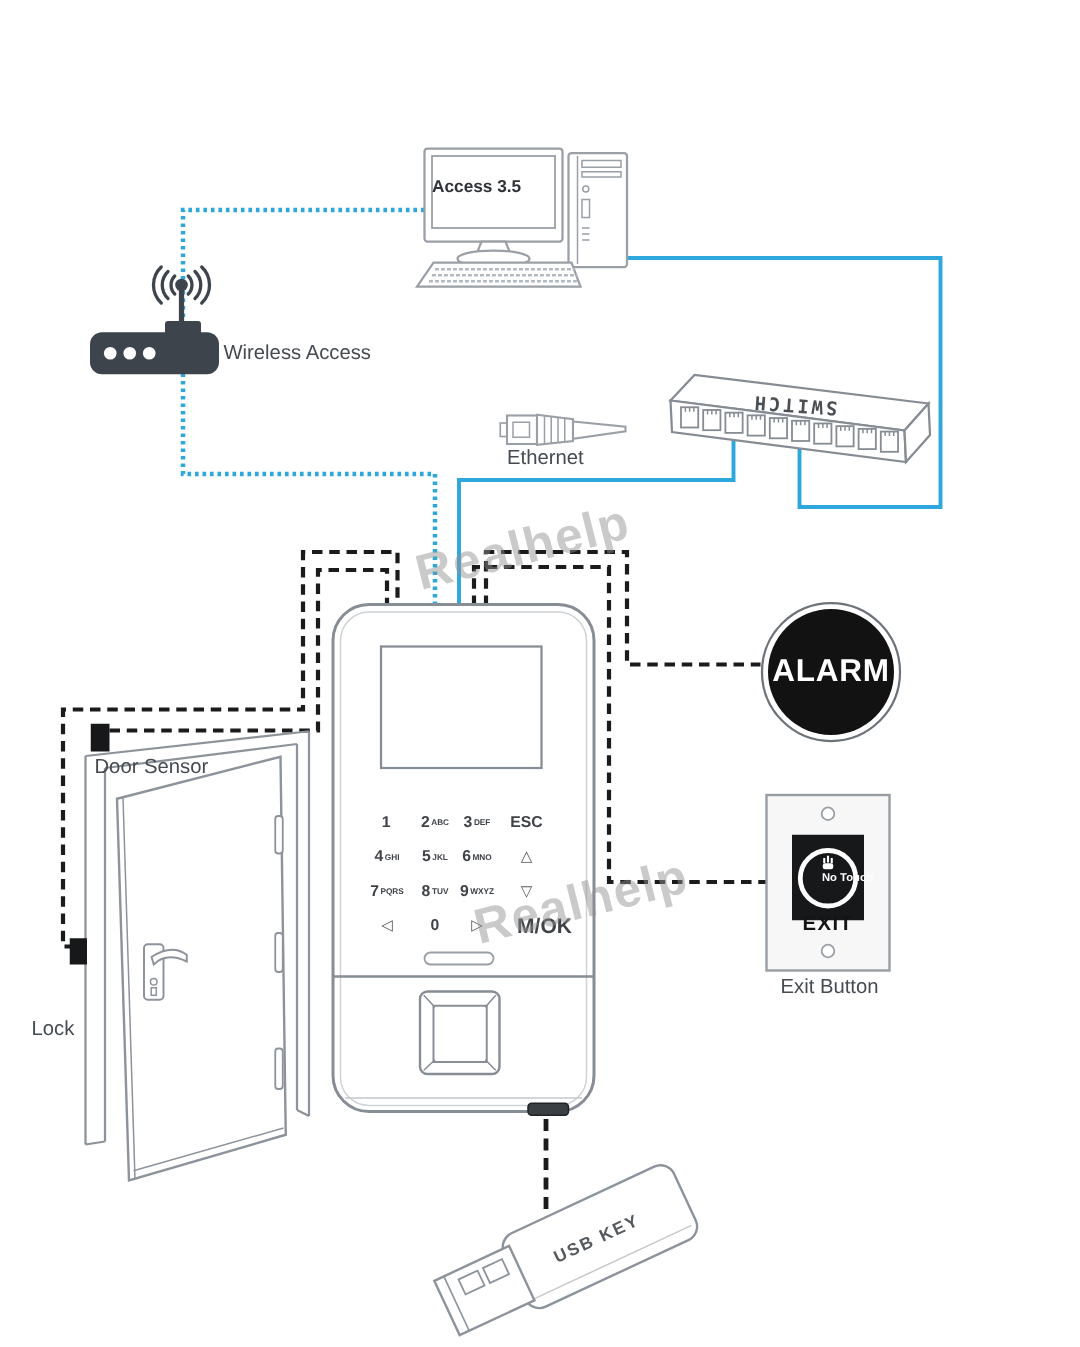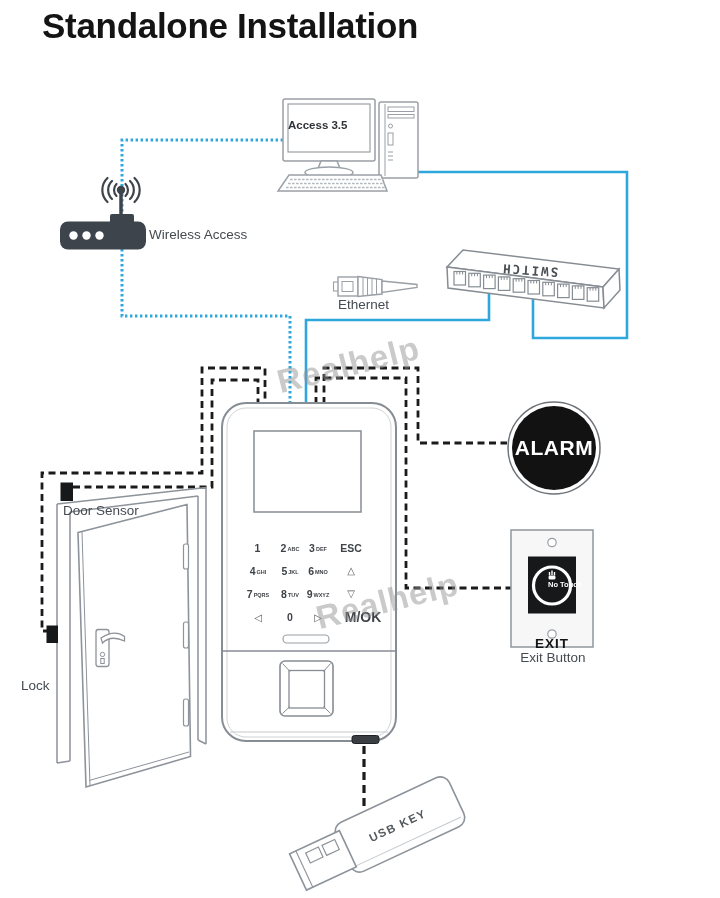--- a/index.html
+++ b/index.html
@@ -8,21 +8,21 @@
   .stage svg{position:absolute;left:0;top:0;z-index:1;}
   .label{position:absolute;z-index:2;color:#454b51;font-size:13.5px;white-space:nowrap;}
   #title{left:42px;top:6px;font-size:35px;font-weight:700;color:#141414;letter-spacing:-0.3px;z-index:2;position:absolute;}
   #access-label{left:288px;top:119px;width:82px;font-size:11.5px;font-weight:700;color:#2f3338;}
   #router-label{left:149px;top:227px;}
   #ethernet-label{left:338px;top:297px;}
   #alarm-label{left:508px;top:436px;width:92px;text-align:center;font-size:21px;font-weight:700;color:#fff;letter-spacing:.5px;}
   #door-sensor-label{left:63px;top:503px;}
   #lock-label{left:21px;top:638px;margin-top:40px;}
   #no-touch-label{left:528px;top:580px;width:48px;text-align:left;font-size:7.5px;font-weight:700;color:#fff;padding-left:20px;}
-  #exit-label{left:528px;top:636px;width:48px;text-align:center;font-size:13.5px;font-weight:700;color:#141414;letter-spacing:1px;}
+  #exit-label{left:528px;top:608px;width:48px;text-align:center;font-size:13.5px;font-weight:700;color:#141414;letter-spacing:1px;}
   #exit-caption{left:510px;top:650px;width:86px;text-align:center;}
   .watermark{position:absolute;z-index:3;width:175px;text-align:center;font-size:33px;font-weight:700;
              color:rgba(145,145,145,0.48);transform:rotate(-14deg);letter-spacing:1px;pointer-events:none;}
   #watermark-1{left:261px;top:346px;}
   #watermark-2{left:300px;top:582px;}
   .keypad{position:absolute;left:240px;top:536px;width:130px;height:93px;z-index:2;
           display:grid;grid-template-columns:36px 28px 28px 38px;grid-template-rows:23px 23px 23px 24px;}
   .kp-key{display:flex;align-items:center;justify-content:center;white-space:nowrap;}
   .kp-main{font-size:10.5px;font-weight:700;color:#3f4348;}
   .kp-main.arrow{font-size:10px;font-weight:400;color:#54585d;}
@@ -178,21 +178,20 @@
       <rect x="50" y="-27" width="125" height="54" rx="10" fill="#fff" stroke="#8d939a" stroke-width="1.6"></rect>
       <path d="M54,19 L171,19" stroke="#c5c9cc" stroke-width="1" fill="none"></path>
       <rect x="0" y="-20" width="55" height="40" fill="#fff" stroke="#8d939a" stroke-width="1.6"></rect>
       <path d="M7,-20 V20" stroke="#8d939a" stroke-width="1.1" fill="none"></path>
       <rect x="15" y="-14" width="14" height="11" fill="#fff" stroke="#8d939a" stroke-width="1.2"></rect>
       <rect x="33" y="-14" width="14" height="11" fill="#fff" stroke="#8d939a" stroke-width="1.2"></rect>
       <text x="110" y="4" text-anchor="middle" font-family="Liberation Sans, sans-serif" font-size="11.5" font-weight="bold" letter-spacing="1.5" fill="#555a5f">USB KEY</text>
     </g>
   </svg>
 
-  <div id="title">Standalone Installation</div>
   <div id="access-label" class="label">Access 3.5</div>
   <div id="router-label" class="label">Wireless Access</div>
   <div id="ethernet-label" class="label">Ethernet</div>
   <div id="alarm-label" class="label">ALARM</div>
   <div id="door-sensor-label" class="label">Door Sensor</div>
   <div id="lock-label" class="label">Lock</div>
   <div id="no-touch-label" class="label">No Touch</div>
   <div id="exit-label" class="label">EXIT</div>
   <div id="exit-caption" class="label">Exit Button</div>
   <div id="watermark-1" class="watermark">Realhelp</div>

